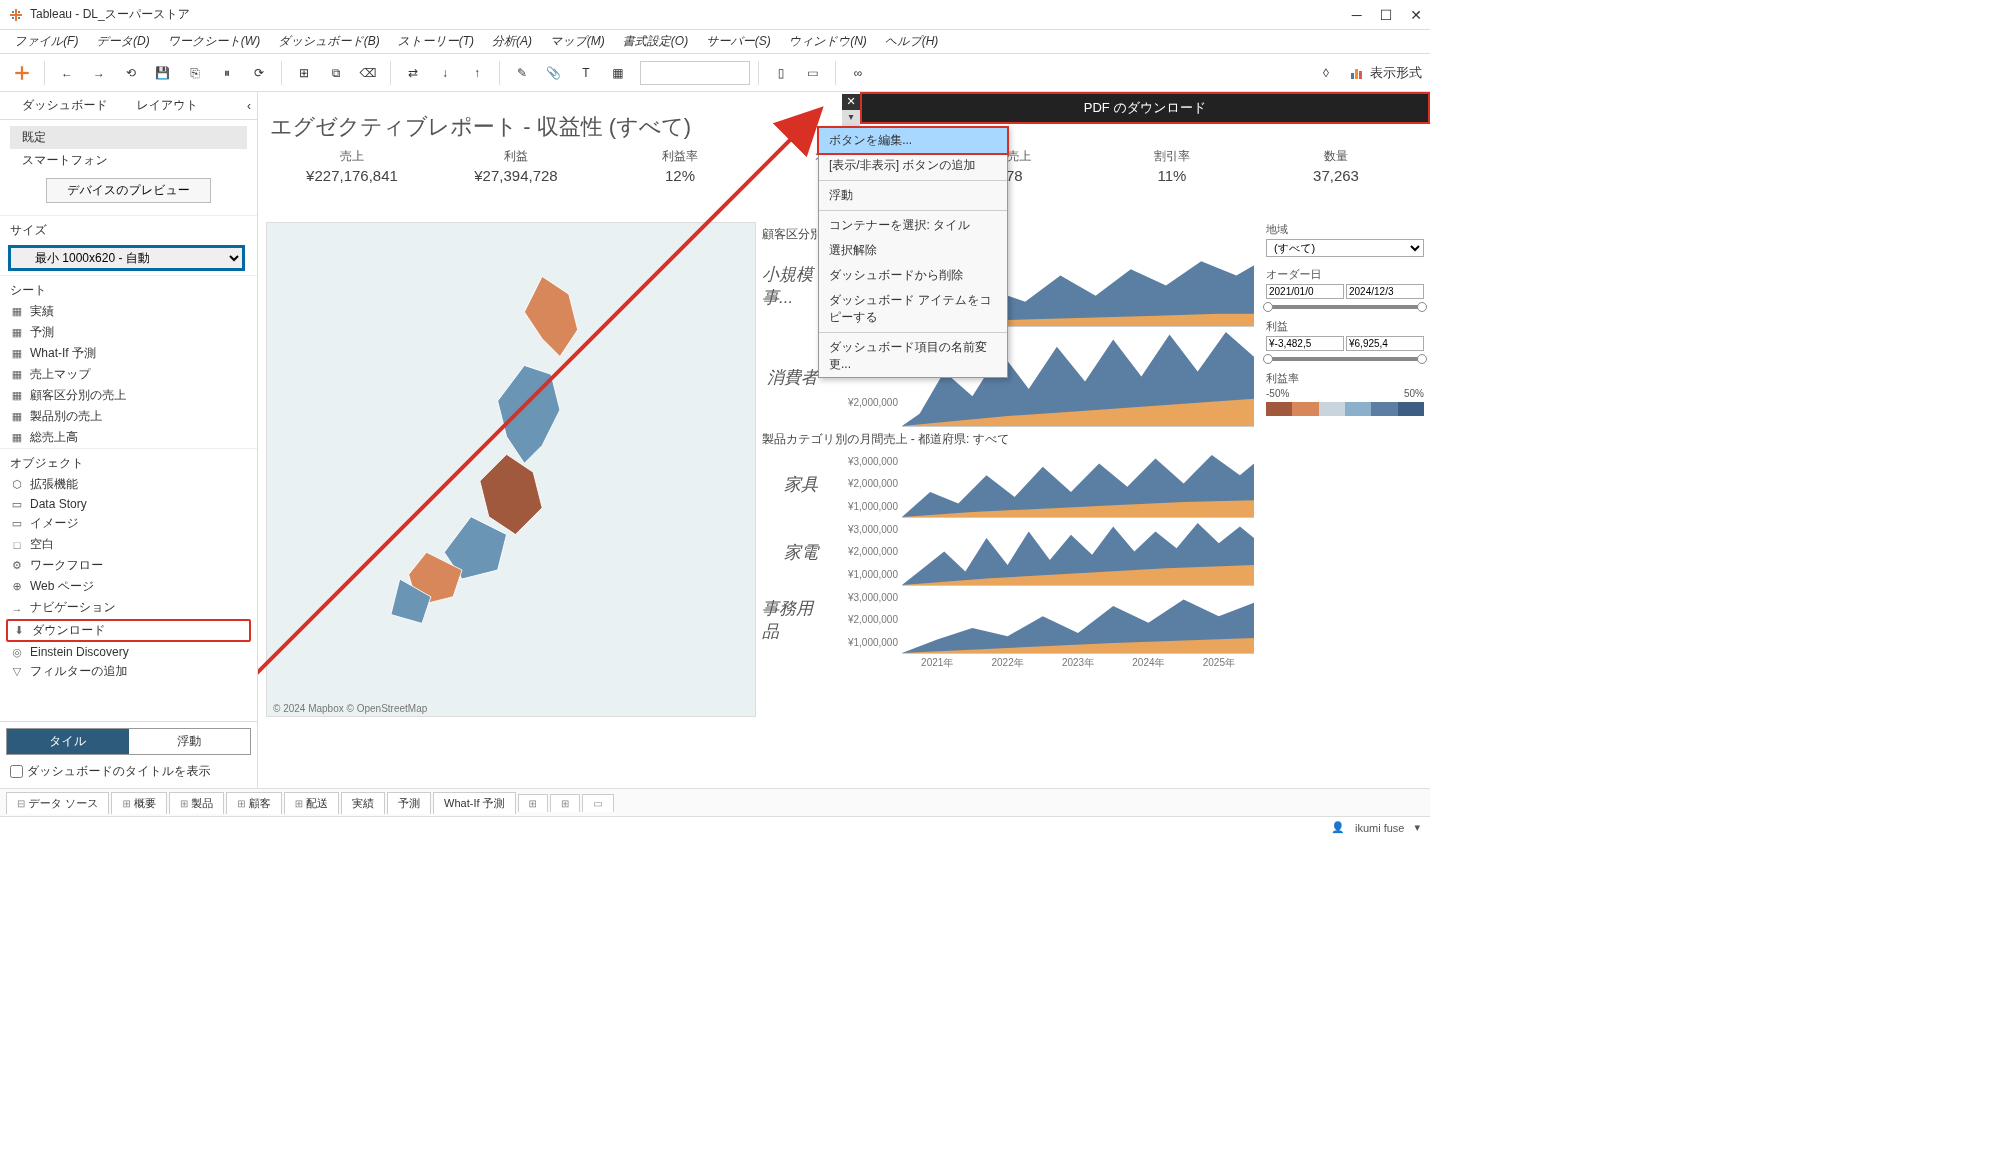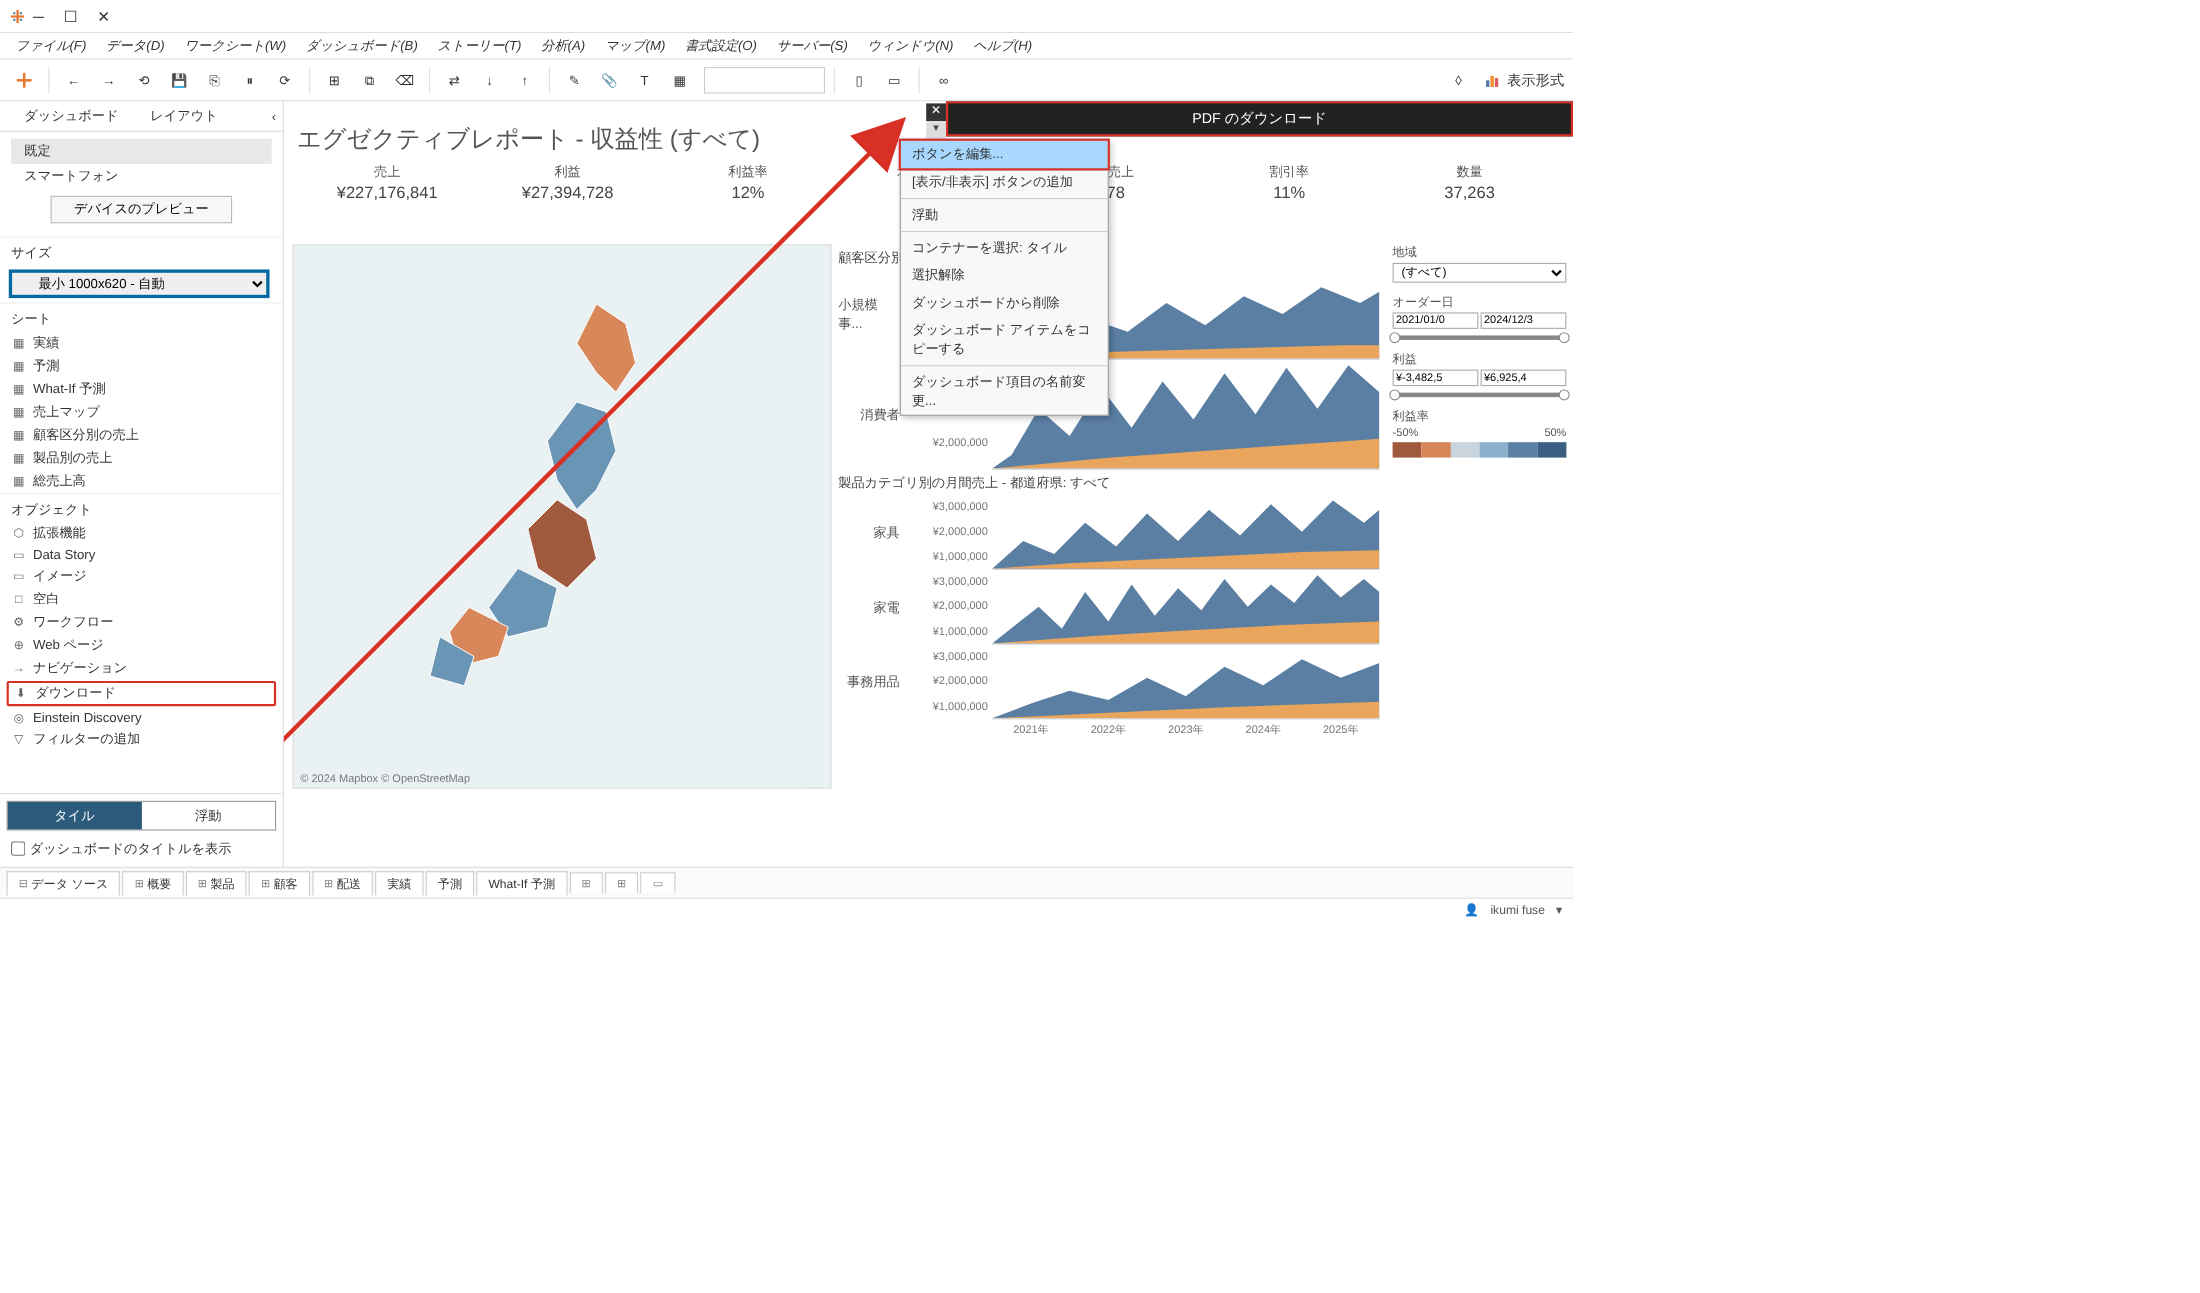--- a/index.html
+++ b/index.html
@@ -56,21 +56,21 @@
 .metric { flex: 1; text-align: center; }
 .metric .mlabel { font-size: 12px; color: #555; padding-bottom: 2px; }
 .metric .mval { font-size: 15px; color: #444; }
 
 .map-area { position: absolute; left: 8px; top: 130px; width: 490px; height: 495px; background: #eaf1f3; border: 1px solid #ddd; }
 .map-attrib { position: absolute; bottom: 2px; left: 6px; font-size: 10px; color: #777; }
 
 .charts-right { position: absolute; left: 504px; top: 130px; right: 176px; bottom: 6px; }
 .chart-title { font-size: 12px; padding: 4px 0 2px; color: #444; }
 .chart-row { display: flex; height: 82px; }
-.chart-cat { width: 60px; font-size: 12px; color: #555; display: flex; align-items: center; justify-content: flex-end; padding-right: 4px; }
+.chart-cat { width: 60px; font-size: 17px; color: #555; display: flex; align-items: center; justify-content: flex-end; padding-right: 4px; font-style: italic; }
 .chart-axis { width: 80px; font-size: 10px; color: #777; display: flex; flex-direction: column; justify-content: space-around; align-items: flex-end; padding-right: 4px; }
 .chart-body { flex: 1; position: relative; border-bottom: 1px solid #ccc; }
 .axis-x { display: flex; margin-left: 140px; font-size: 10px; color: #777; padding-top: 2px; }
 .axis-x span { flex: 1; text-align: center; }
 
 
 .filters { position: absolute; right: 6px; top: 130px; width: 158px; }
 .filter-group { margin-bottom: 10px; }
 .filter-label { font-size: 11px; color: #555; margin-bottom: 2px; }
 .filter-select { width: 100%; border: 1px solid #aaa; padding: 1px 3px; font-size: 11px; background: #fff; }
@@ -112,20 +112,21 @@
 
 <div class="titlebar">
   <svg class="logo" viewBox="0 0 16 16">
       <rect x="7" y="2" width="2" height="12" fill="#e8762d"></rect>
       <rect x="2" y="7" width="12" height="2" fill="#e8762d"></rect>
       <rect x="4" y="4" width="2" height="2" fill="#5b879b"></rect>
       <rect x="10" y="4" width="2" height="2" fill="#5b879b"></rect>
       <rect x="4" y="10" width="2" height="2" fill="#5b879b"></rect>
       <rect x="10" y="10" width="2" height="2" fill="#5b879b"></rect>
     </svg>
+  <span class="title">Tableau - DL_スーパーストア</span>
   <div class="winbtns">
     <span>─</span>
     <span>☐</span>
     <span>✕</span>
   </div>
 </div>
 
 <div class="menubar">
   <span class="mitem">ファイル(F)</span>
   <span class="mitem">データ(D)</span>

